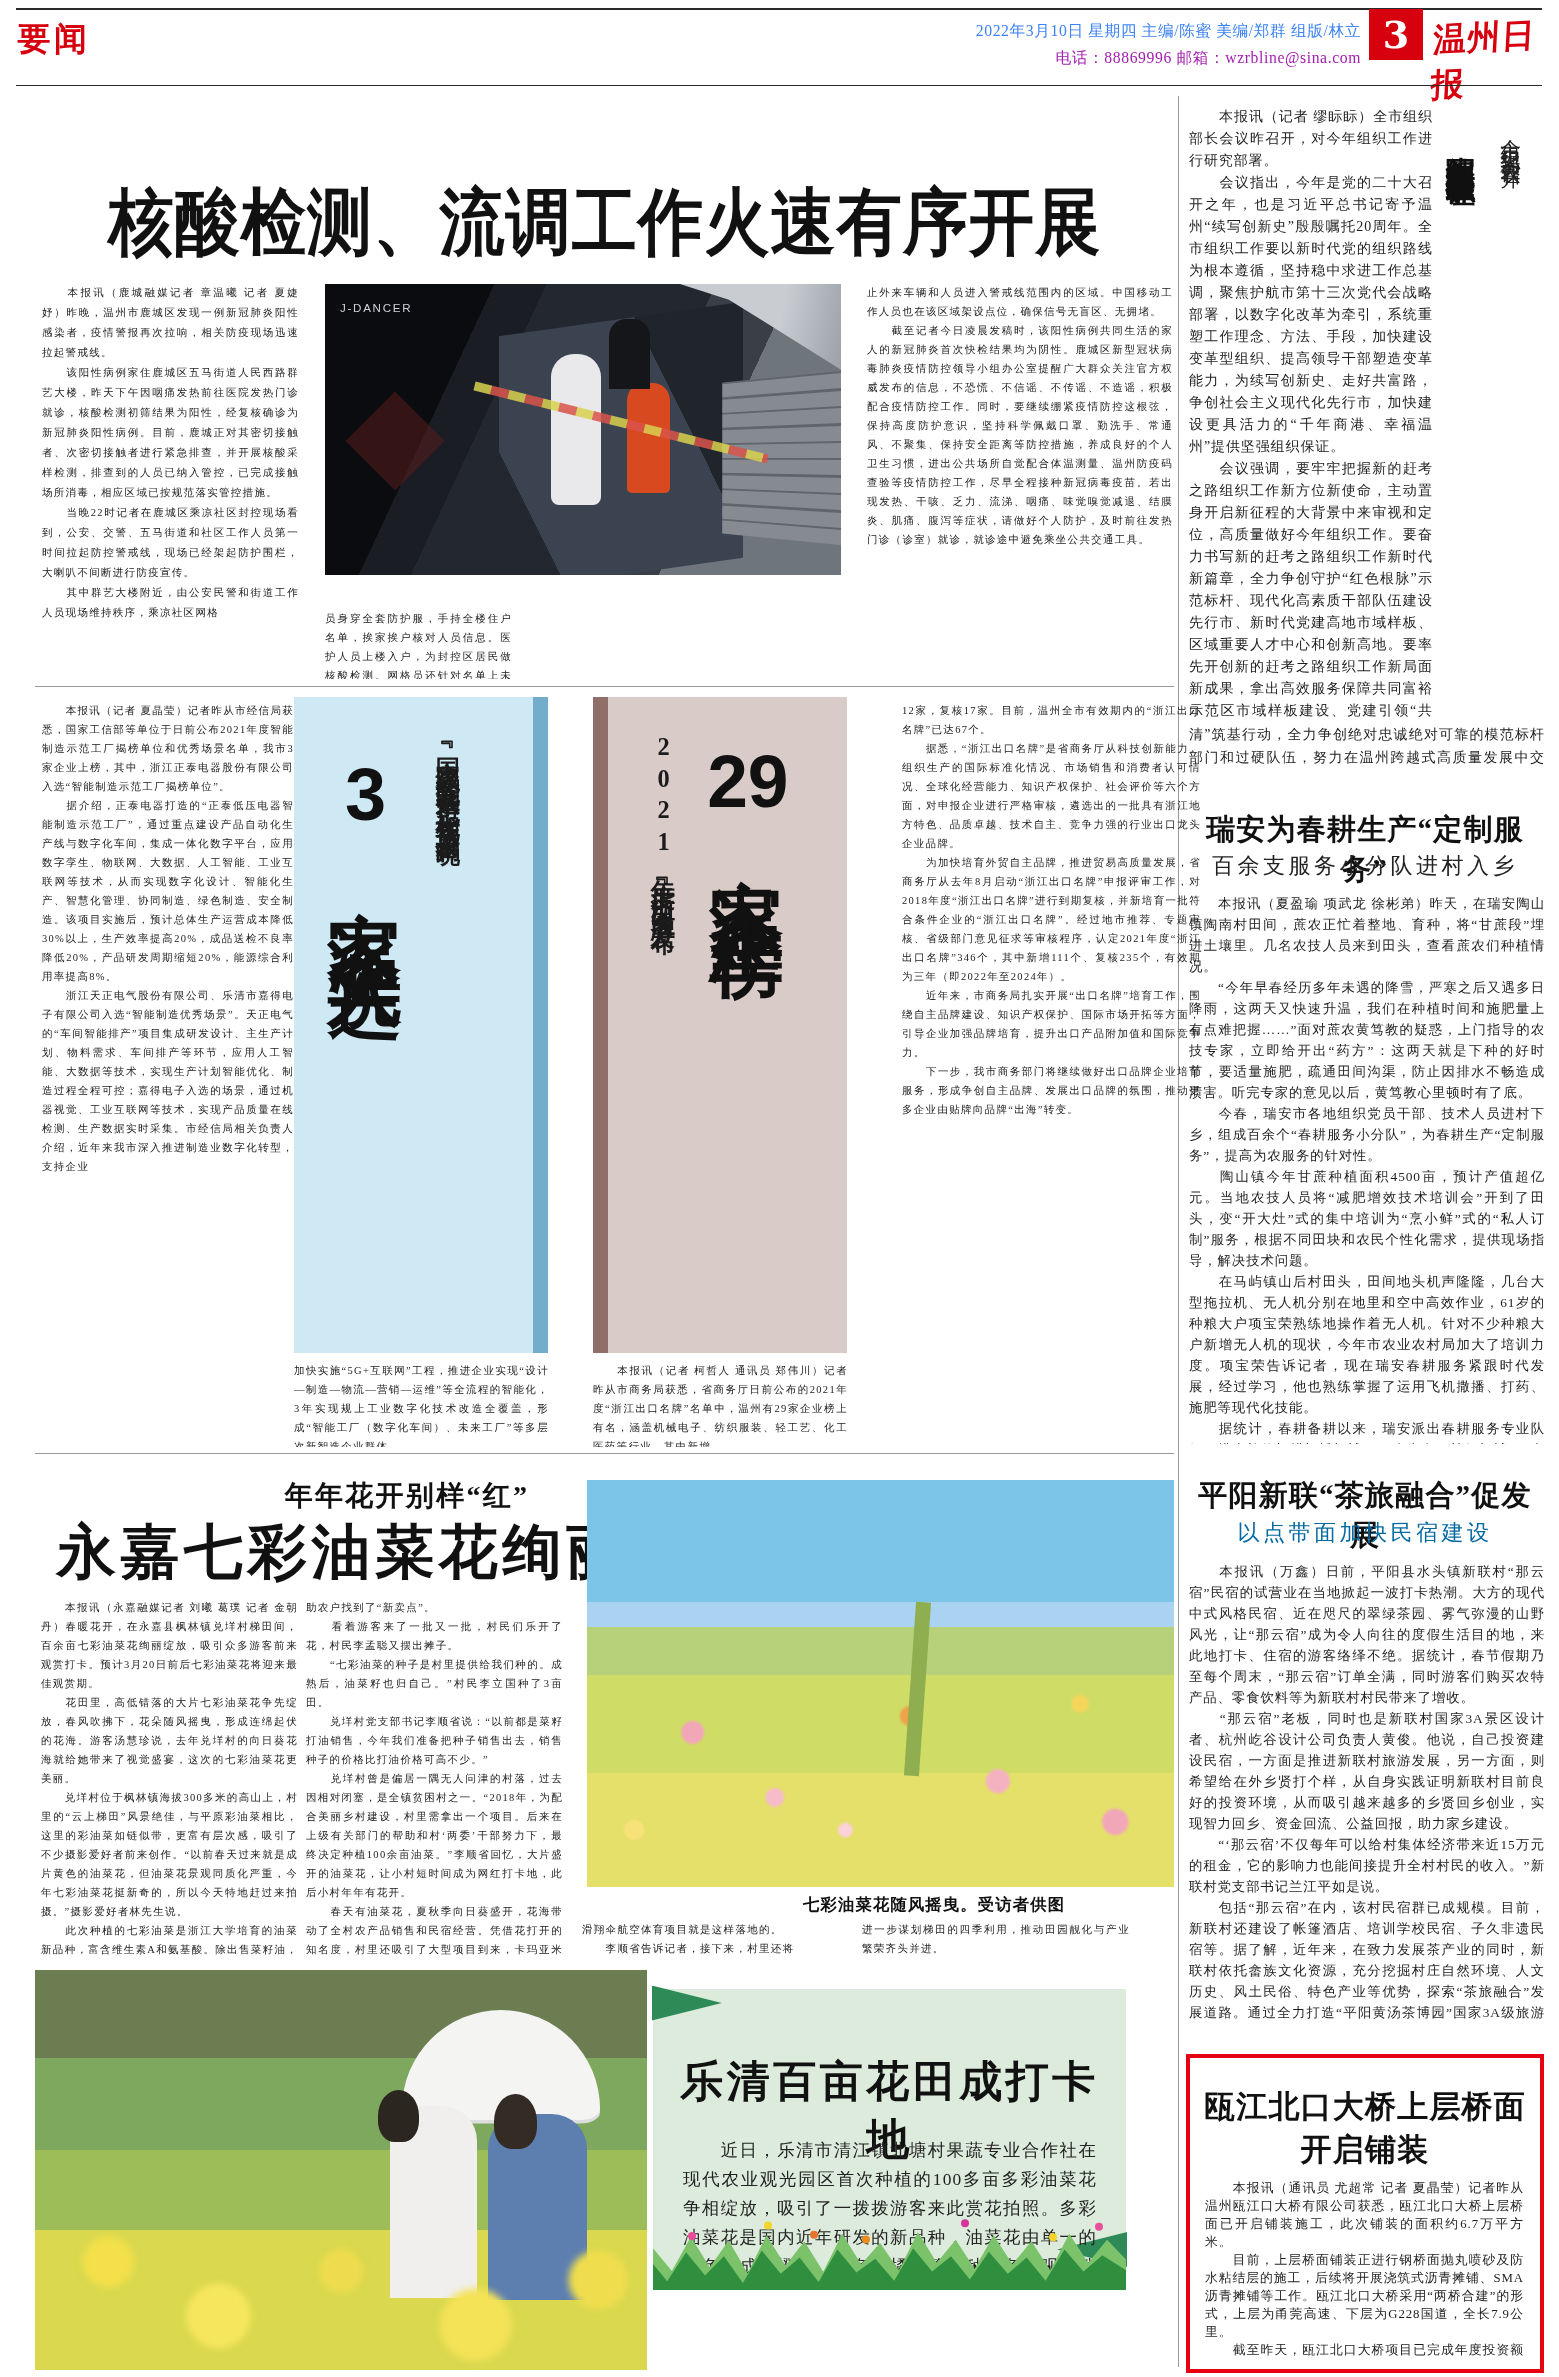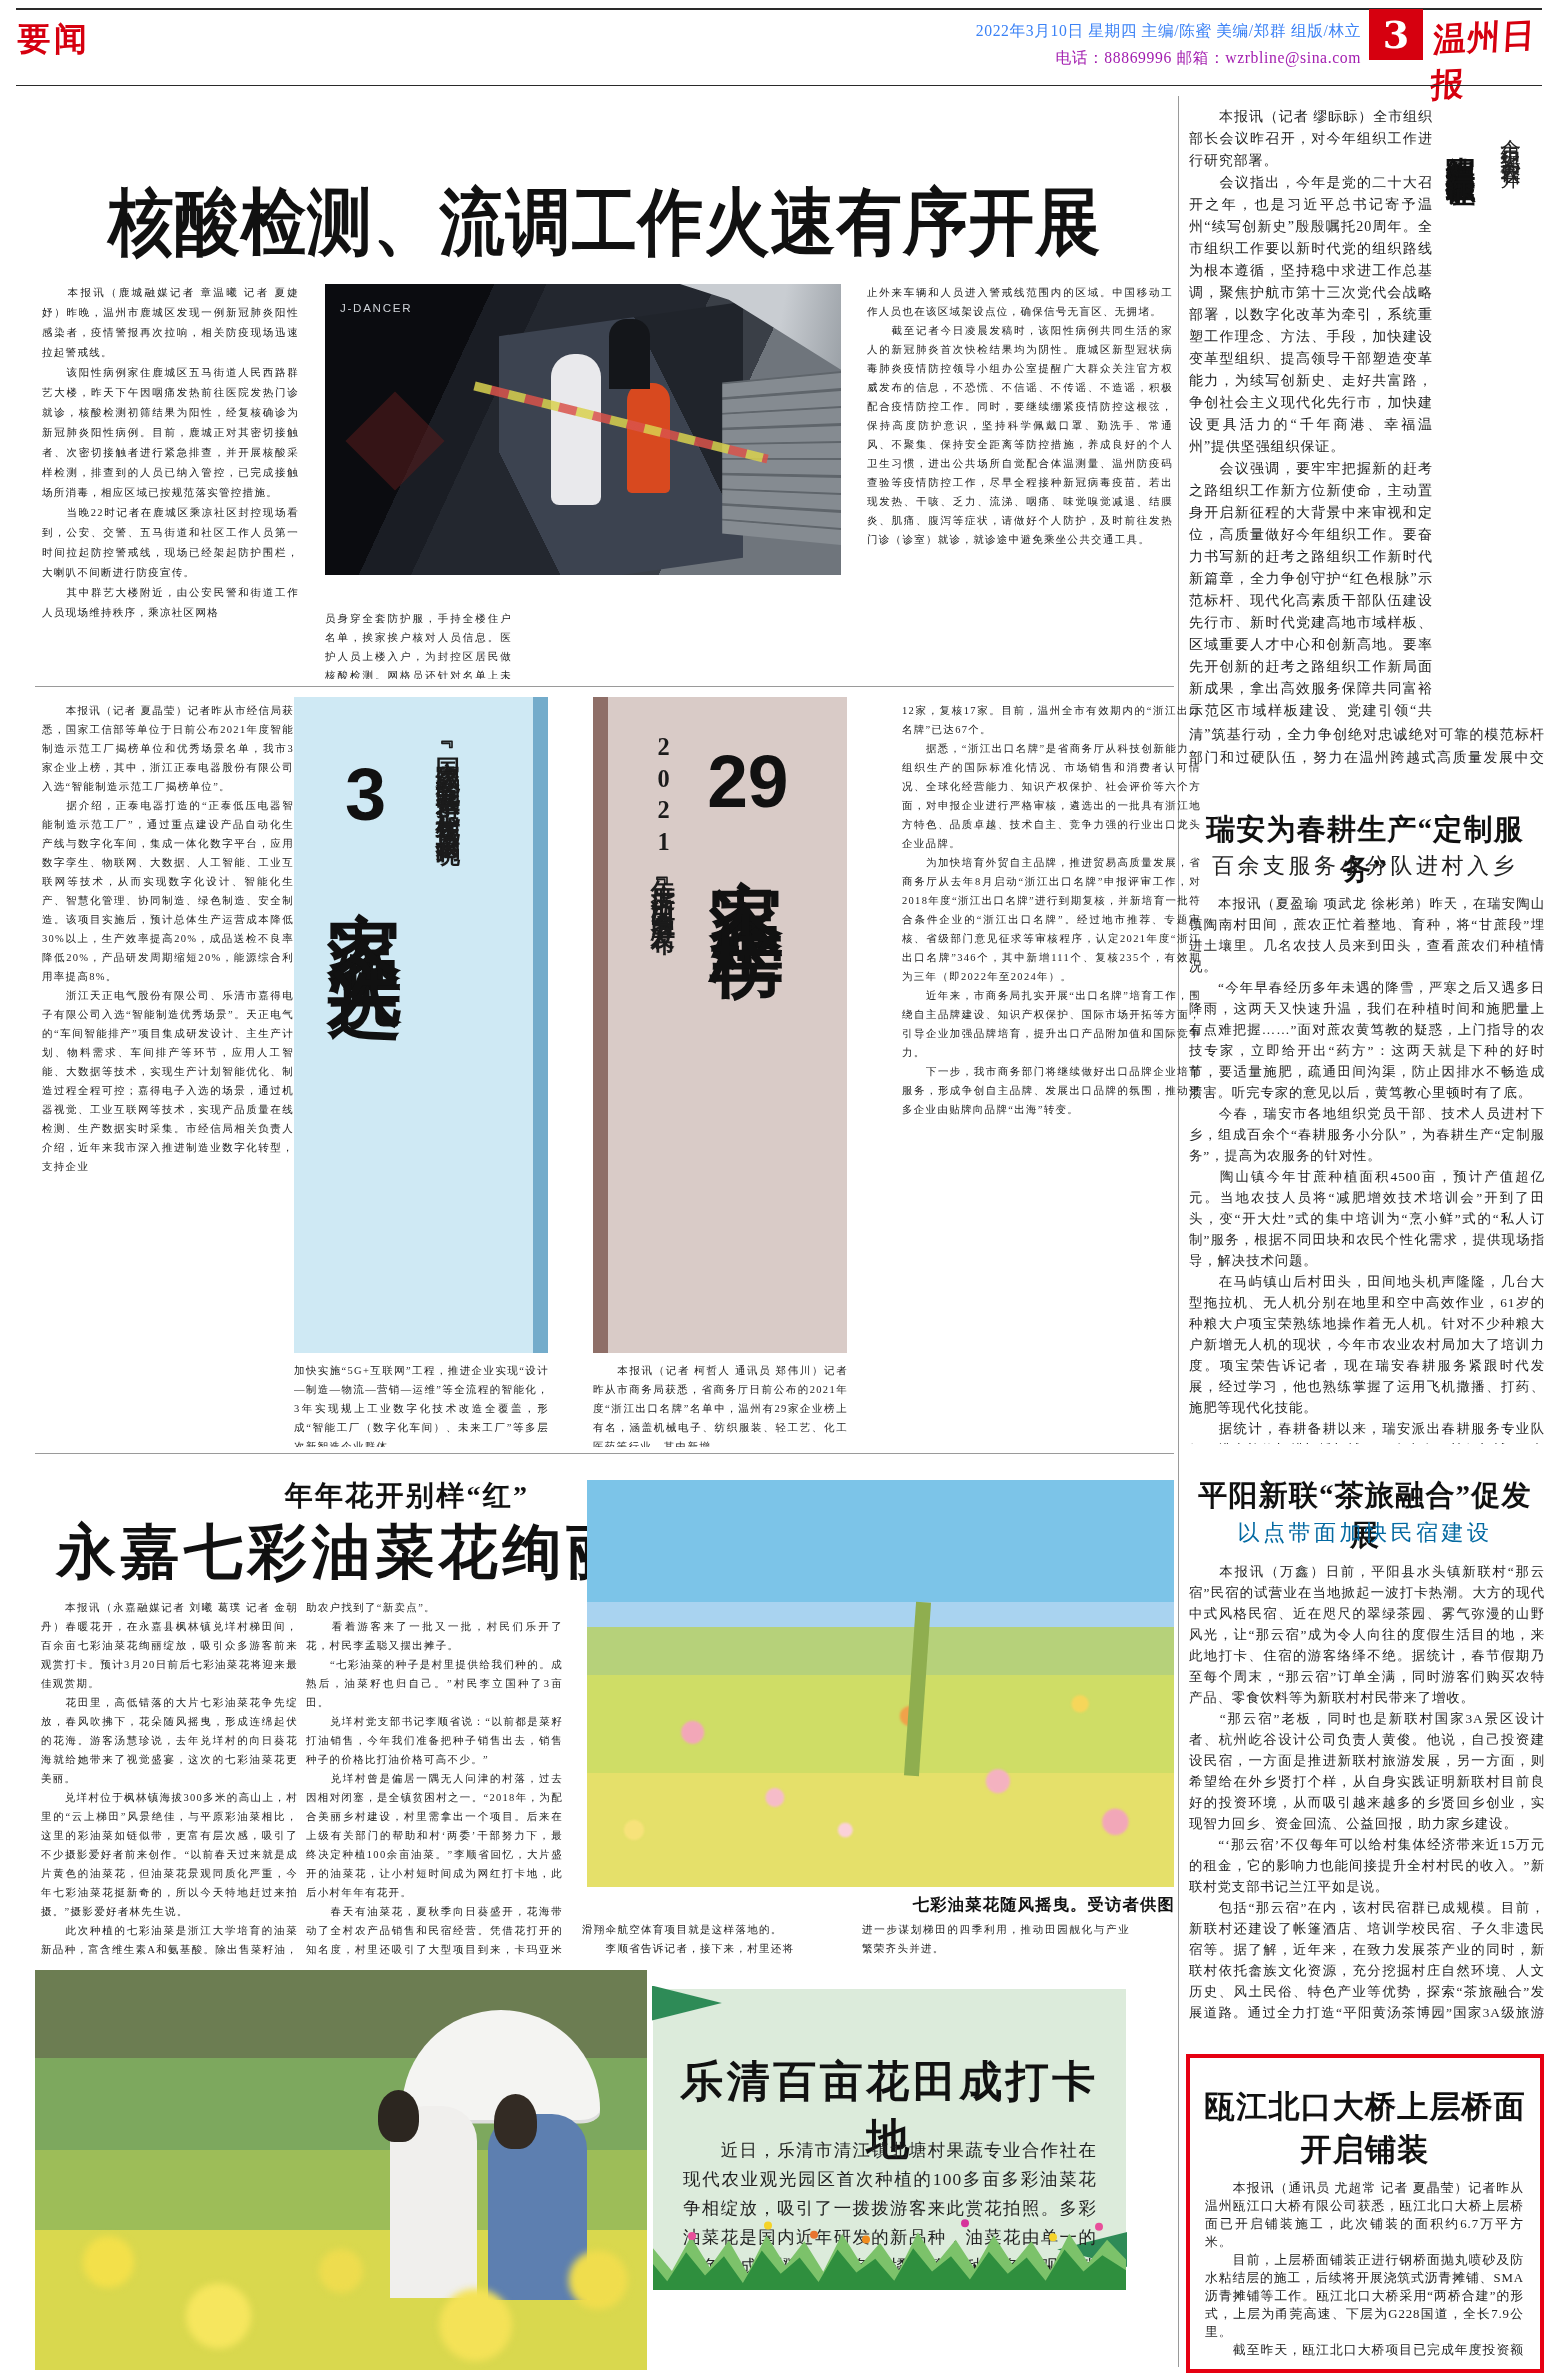--- a/index.html
+++ b/index.html
@@ -107,21 +107,21 @@
         radial-gradient(circle 20px at 18% 62%,#f2a7b8 0 55%,transparent 60%),
         radial-gradient(circle 16.3px at 32% 78%,#f6bcc9 0 55%,transparent 60%),
         radial-gradient(circle 17.4px at 55% 58%,#f0a24a 0 55%,transparent 60%),
         radial-gradient(circle 21px at 70% 74%,#f4b2c0 0 55%,transparent 60%),
         radial-gradient(circle 15px at 84% 55%,#f6d65a 0 55%,transparent 60%),
         radial-gradient(circle 23px at 90% 84%,#f2a7b8 0 55%,transparent 60%),
         radial-gradient(circle 17.4px at 8% 86%,#f7e27a 0 55%,transparent 60%),
         radial-gradient(circle 12.8px at 44% 86%,#fbd1da 0 55%,transparent 60%);filter:blur(1.2px);"></div>
     <div class="abs" style="left:55%;top:30%;width:15px;height:174px;background:#8fae4f;transform:rotate(4deg);"></div>
   </div>
-  <div class="abs caption" style="left:803px;top:1894px;width:372px;text-align:right;font-size:16.3px;">七彩油菜花随风摇曳。受访者供图</div>
+  <div class="abs caption" style="left:803px;top:1894px;width:372px;text-align:left;font-size:16.3px;">七彩油菜花随风摇曳。受访者供图</div>
 
   <div class="abs body-text" style="left:582px;top:1920px;width:273px;height:45px;">滑翔伞航空体育项目就是这样落地的。
 　　李顺省告诉记者，接下来，村里还将</div>
   <div class="abs body-text" style="left:862px;top:1920px;width:268px;height:45px;">进一步谋划梯田的四季利用，推动田园靓化与产业繁荣齐头并进。</div>
 
   <div class="abs" style="left:35px;top:1970px;width:612px;height:400px;overflow:hidden;background:
       linear-gradient(180deg,#6c7d52 0 22%,#7da85e 22% 45%,#9dbd58 45% 65%,#d9d84e 65%);">
     <div class="abs" style="left:60%;top:10%;width:198px;height:110px;background:#f4f4f2;border-radius:50% 50% 10% 10%/90% 90% 10% 10%;box-shadow:0 3.5px 0 #ddd;"></div>
     <div class="abs" style="left:58%;top:34%;width:87px;height:192px;background:#f0efed;border-radius:35px 35px 0 0;"></div>
     <div class="abs" style="left:56%;top:30%;width:41px;height:52px;background:#2c2620;border-radius:50% 50% 40% 40%;"></div>

